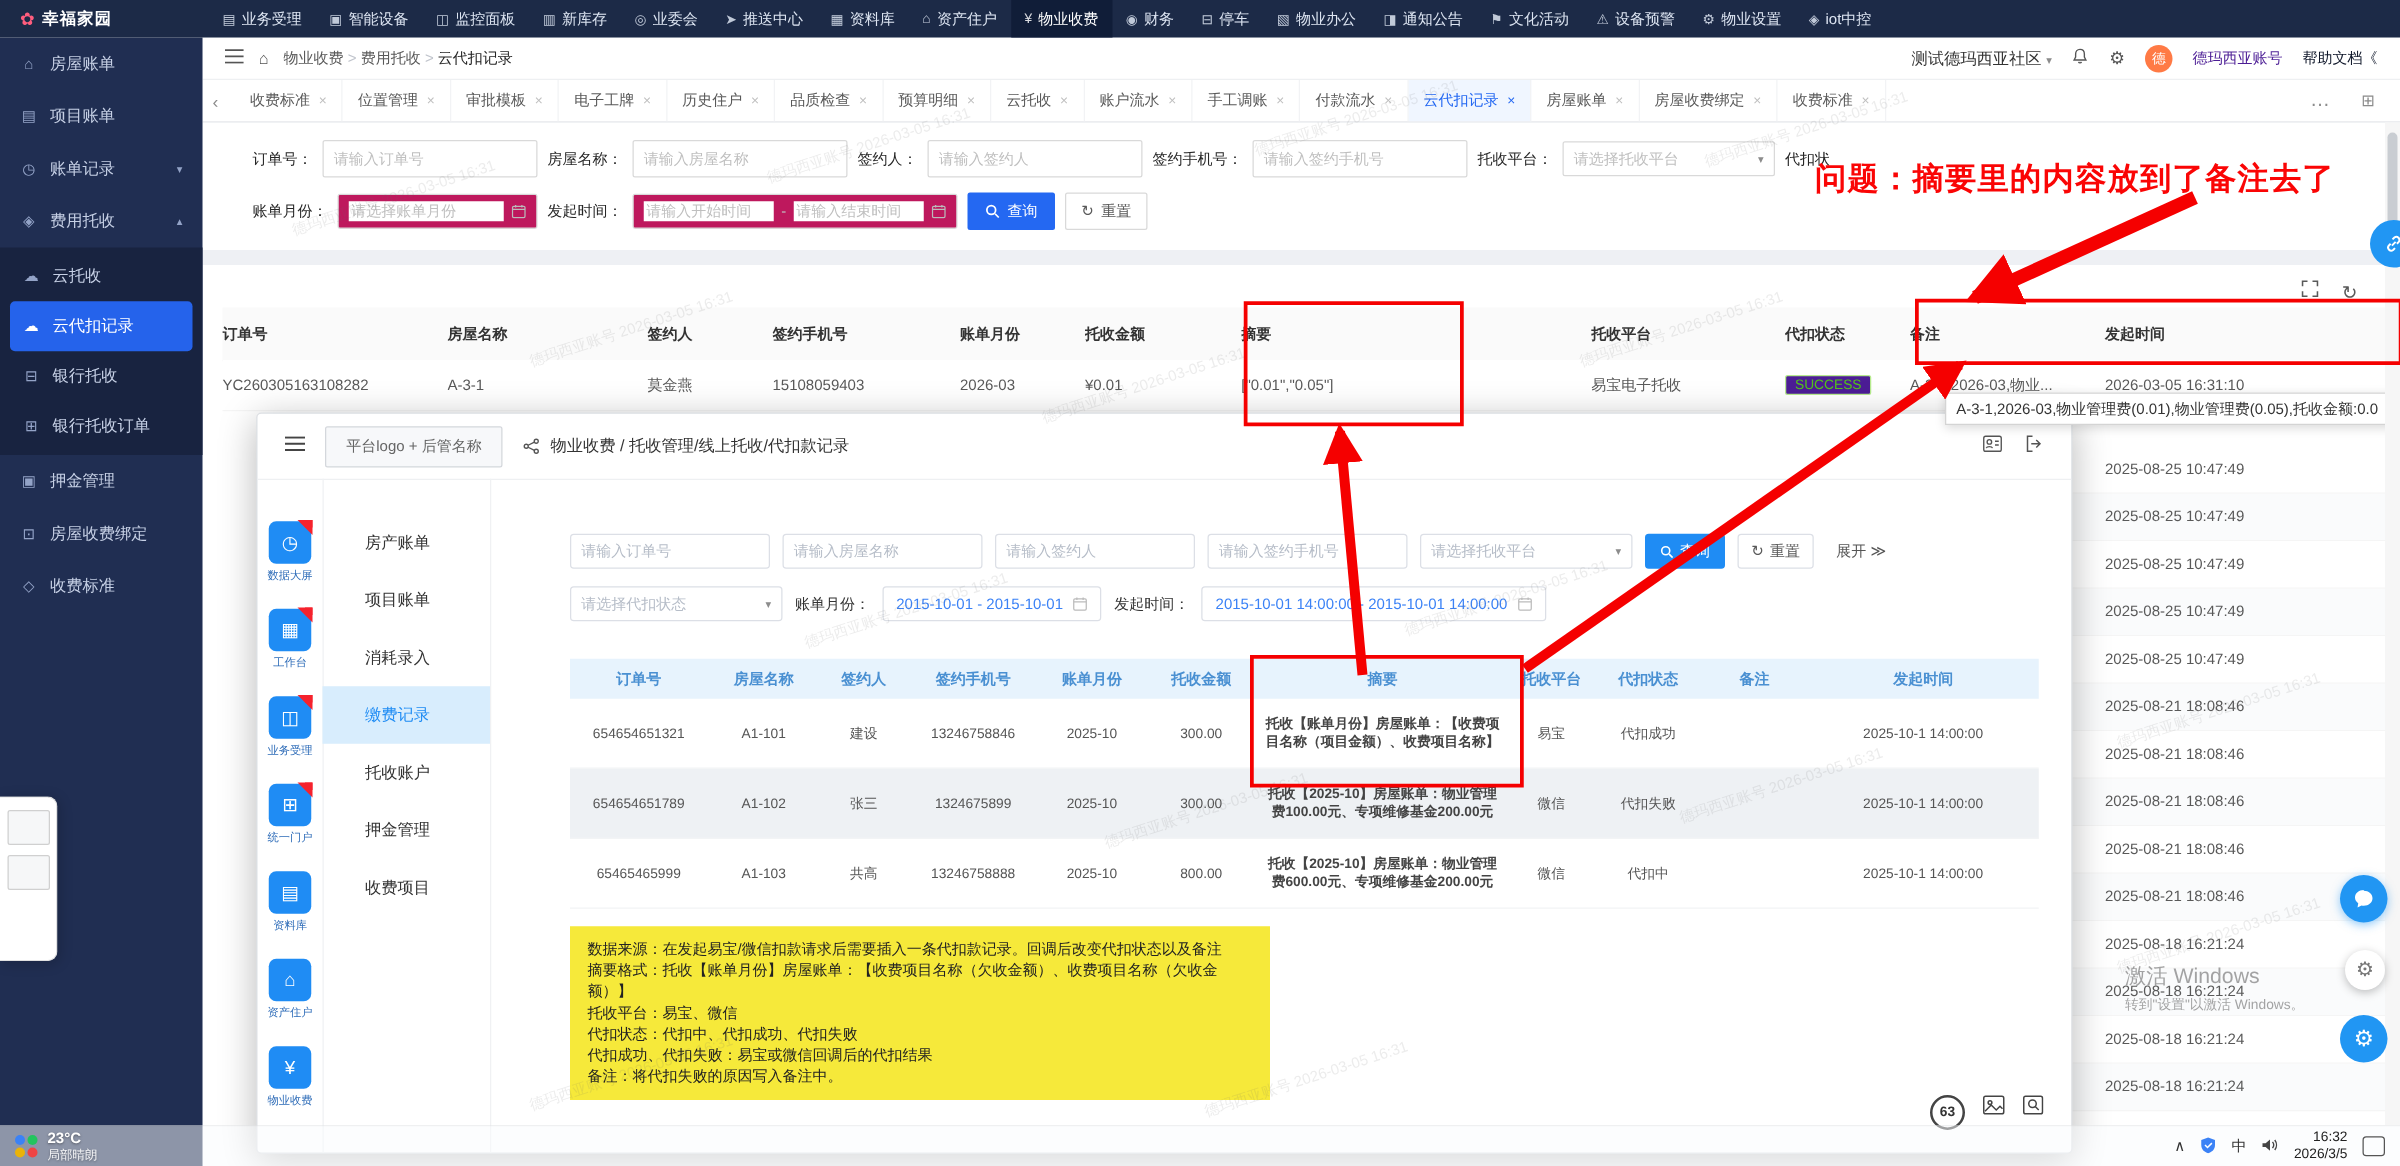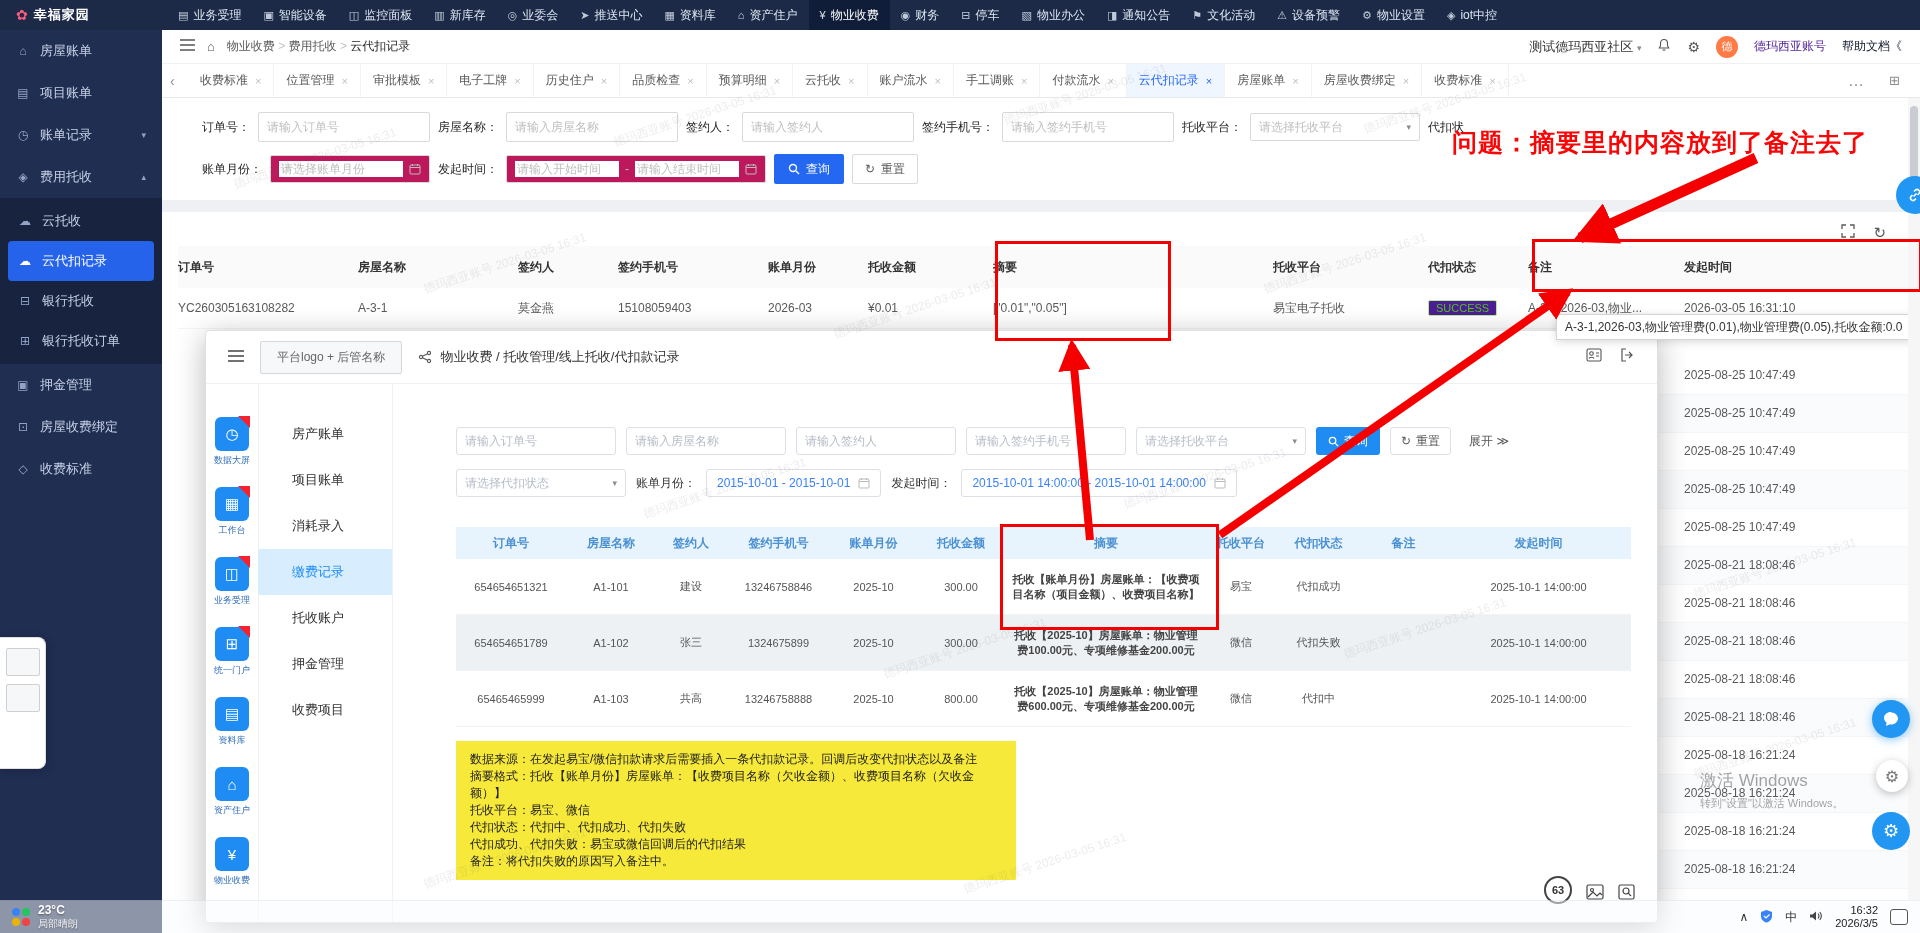--- a/index.html
+++ b/index.html
@@ -98,21 +98,21 @@
   .ohead{display:flex;background:#e7f3fd;height:32px;align-items:center;font-size:12px;color:#4a90d2;font-weight:bold}
   .oc{flex:none;text-align:center;padding:0 5px;overflow:hidden;box-sizing:border-box}
   .oc:nth-of-type(1){width:110px}.oc:nth-of-type(2){width:90px}.oc:nth-of-type(3){width:70px}
   .oc:nth-of-type(4){width:105px}.oc:nth-of-type(5){width:85px}.oc:nth-of-type(6){width:90px}
   .oc:nth-of-type(7){width:200px}.oc:nth-of-type(8){width:70px}.oc:nth-of-type(9){width:85px}
   .oc:nth-of-type(10){width:85px}.oc:nth-of-type(11){flex:1}
   .o-row{display:flex;align-items:center;min-height:55px;font-size:11px;color:#555;border-bottom:1px solid #f2f3f5}
   .o-row:nth-of-type(2){background:#eef1f4}
   .o-sum{font-weight:bold;color:#444;line-height:15px}
   .ov-note{position:absolute;left:250px;top:410px;width:532px;background:#f6e93a;padding:10px 14px;font-size:12px;color:#222;line-height:17px;z-index:2}
-  .ov-bottom{position:absolute;right:22px;bottom:18px;display:flex;align-items:flex-end;gap:14px;color:#333}
+  .ov-bottom{position:absolute;right:22px;bottom:18px;display:flex;align-items:flex-start;gap:14px;color:#333}
   .page-badge{width:24px;height:24px;border:2px solid #444;border-radius:50%;display:flex;align-items:center;justify-content:center;font-size:11px;font-weight:bold}
   
   .wm{position:absolute;color:rgba(110,110,110,.13);font-size:12px;transform:rotate(-18deg);white-space:nowrap;z-index:50;pointer-events:none}
   .redbox{position:absolute;border:3px solid #f50000;z-index:60;pointer-events:none}
   #box-a{left:995px;top:241px;width:170px;height:94px}
   #box-b{left:1532px;top:239px;width:384px;height:47px}
   #box-c{left:1000px;top:524px;width:213px;height:100px}
   .arrows{position:absolute;left:0;top:0;z-index:61;pointer-events:none}
   .annotation{position:absolute;left:1452px;top:126px;font-size:25px;font-weight:bold;color:#fa0505;z-index:62;white-space:nowrap;letter-spacing:1px}
   

